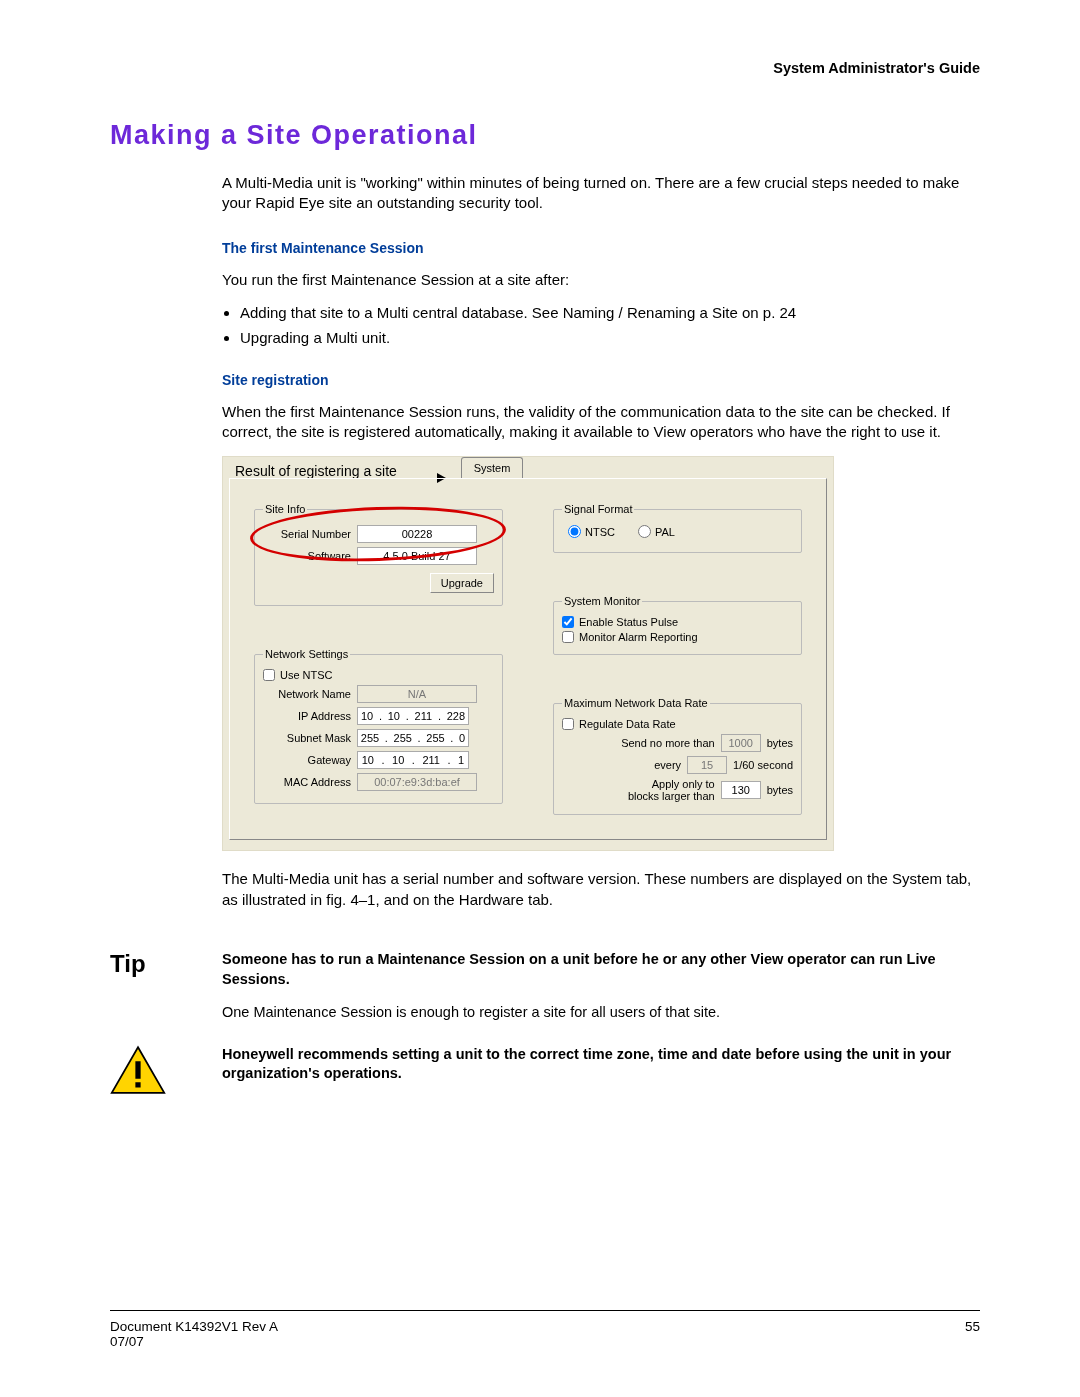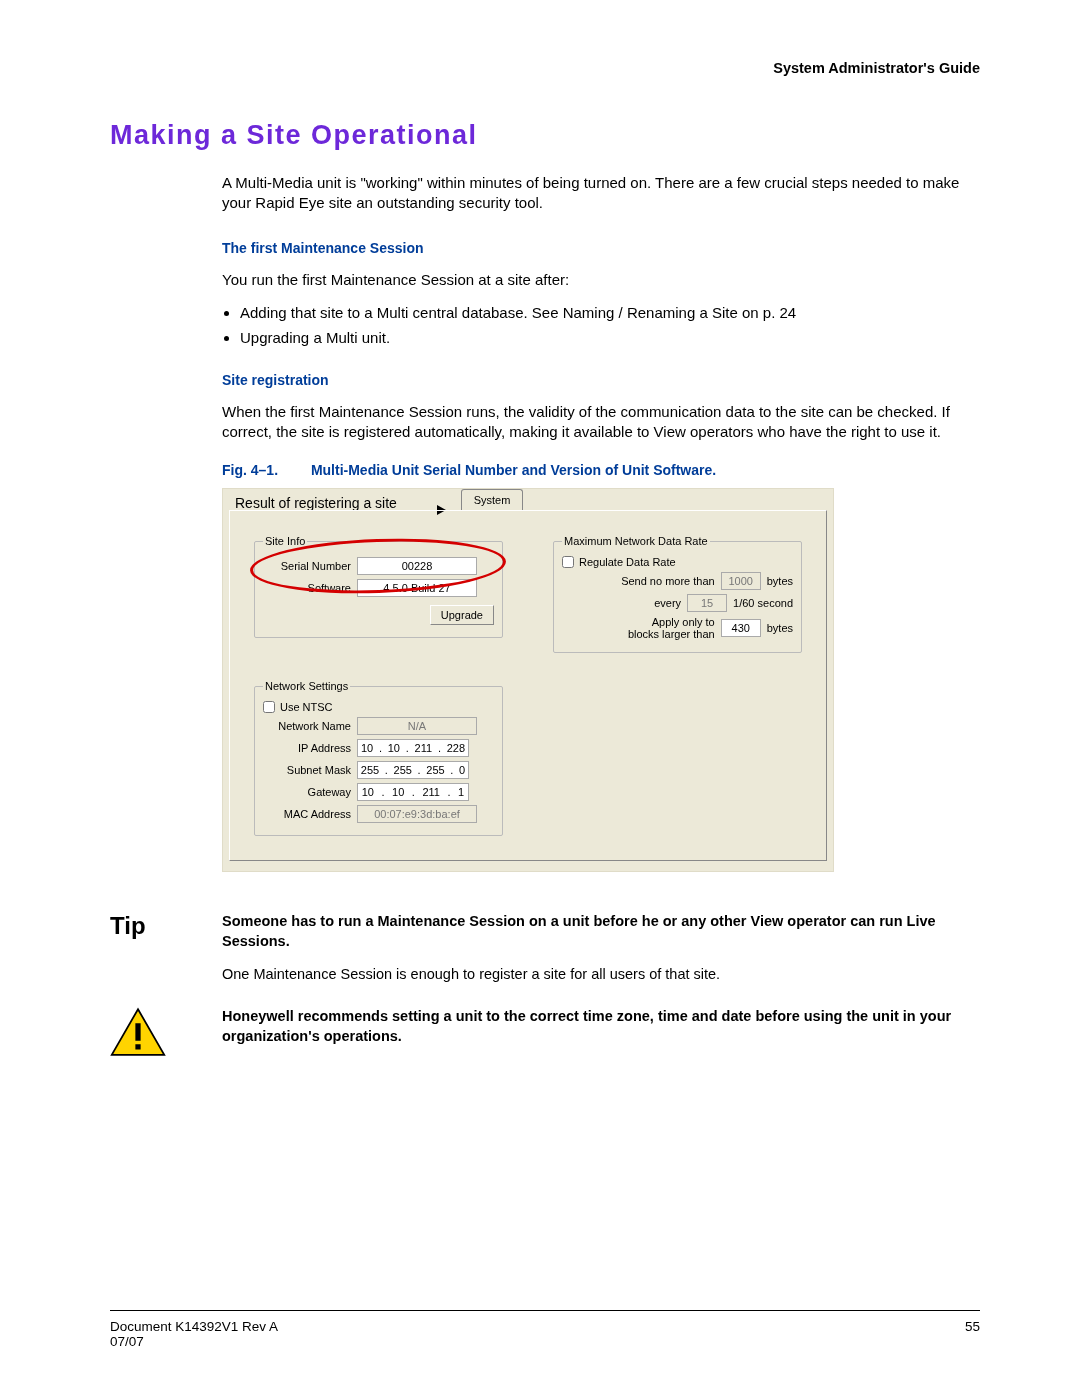--- a/index.html
+++ b/index.html
@@ -210,24 +210,20 @@
     <div class="sub-head">The first Maintenance Session</div>
     <p>You run the first Maintenance Session at a site after:</p>
     <ul>
       <li>Adding that site to a Multi central database. See Naming / Renaming a Site on p. 24</li>
       <li>Upgrading a Multi unit.</li>
     </ul>
 
     <div class="sub-head">Site registration</div>
     <p>When the first Maintenance Session runs, the validity of the communication data to the site can be checked. If correct, the site is registered automatically, making it available to View operators who have the right to use it.</p>
 
-    <div class="fig-caption">
-      <span class="fig-num">Fig. 4–1.</span>
-      <span>Multi-Media Unit Serial Number and Version of Unit Software.</span>
-    </div>
 
     <div class="dialog">
       <div class="annot">Result of registering a site</div>
       <div class="annot-arrow"></div>
       <div class="tab">System</div>
       <div class="tab-panel">
         <div class="red-ellipse"></div>
         <div class="columns">
 
           <div class="col">
@@ -293,50 +289,75 @@
                 </span>
               </div>
               <div class="row">
                 <span class="lbl">MAC Address</span>
                 <span class="val-box ro">00:07:e9:3d:ba:ef</span>
               </div>
             </fieldset>
           </div>
 
           <div class="col">
-
+            <fieldset class="fs">
+              <legend>Signal Format</legend>
+              <div style="padding:4px 6px;">
+                <span class="rad">
+                    <input type="radio" checked="" style="">
+                    <span>NTSC</span>
+                  </span>
+                <span class="rad">
+                    <input type="radio" style="">
+                    <span>PAL</span>
+                  </span>
+              </div>
+            </fieldset>
+
+            <fieldset class="fs">
+              <legend>System Monitor</legend>
+              <div class="chk">
+                  <input type="checkbox" checked="" style="">
+                  <span>Enable Status Pulse</span>
+                </div>
+              <div class="chk">
+                  <input type="checkbox" style="">
+                  <span>Monitor Alarm Reporting</span>
+                </div>
+            </fieldset>
 
             <fieldset class="fs">
               <legend>Maximum Network Data Rate</legend>
               <div class="chk">
                   <input type="checkbox" style="">
                   <span>Regulate Data Rate</span>
                 </div>
               <div class="row" style="justify-content:flex-end;">
                 <span style="text-align:right; margin-right:6px;">Send no more than</span>
                 <span class="small-input">1000</span>
                 <span class="unit">bytes</span>
               </div>
               <div class="row" style="justify-content:flex-end;">
                 <span style="text-align:right; margin-right:6px;">every</span>
                 <span class="small-input">15</span>
                 <span class="unit">1/60 second</span>
               </div>
               <div class="row" style="justify-content:flex-end;">
                 <span style="text-align:right; margin-right:6px; white-space:pre-line; line-height:1.1;">Apply only to
 blocks larger than</span>
-                <span class="small-input white">430</span>
+                <span class="small-input white">130</span>
                 <span class="unit">bytes</span>
               </div>
             </fieldset>
           </div>
         </div>
       </div>
     </div>
 
+    <p>The Multi-Media unit has a serial number and software version. These numbers are displayed on the System tab, as illustrated in fig. 4–1, and on the Hardware tab.</p>
   </div>
 
   <div class="tip-row">
     <div class="tip-label">Tip</div>
     <div class="tip-body">
       <p class="bold">Someone has to run a Maintenance Session on a unit before he or any other View operator can run Live Sessions.</p>
       <p>One Maintenance Session is enough to register a site for all users of that site.</p>
     </div>
   </div>
 

